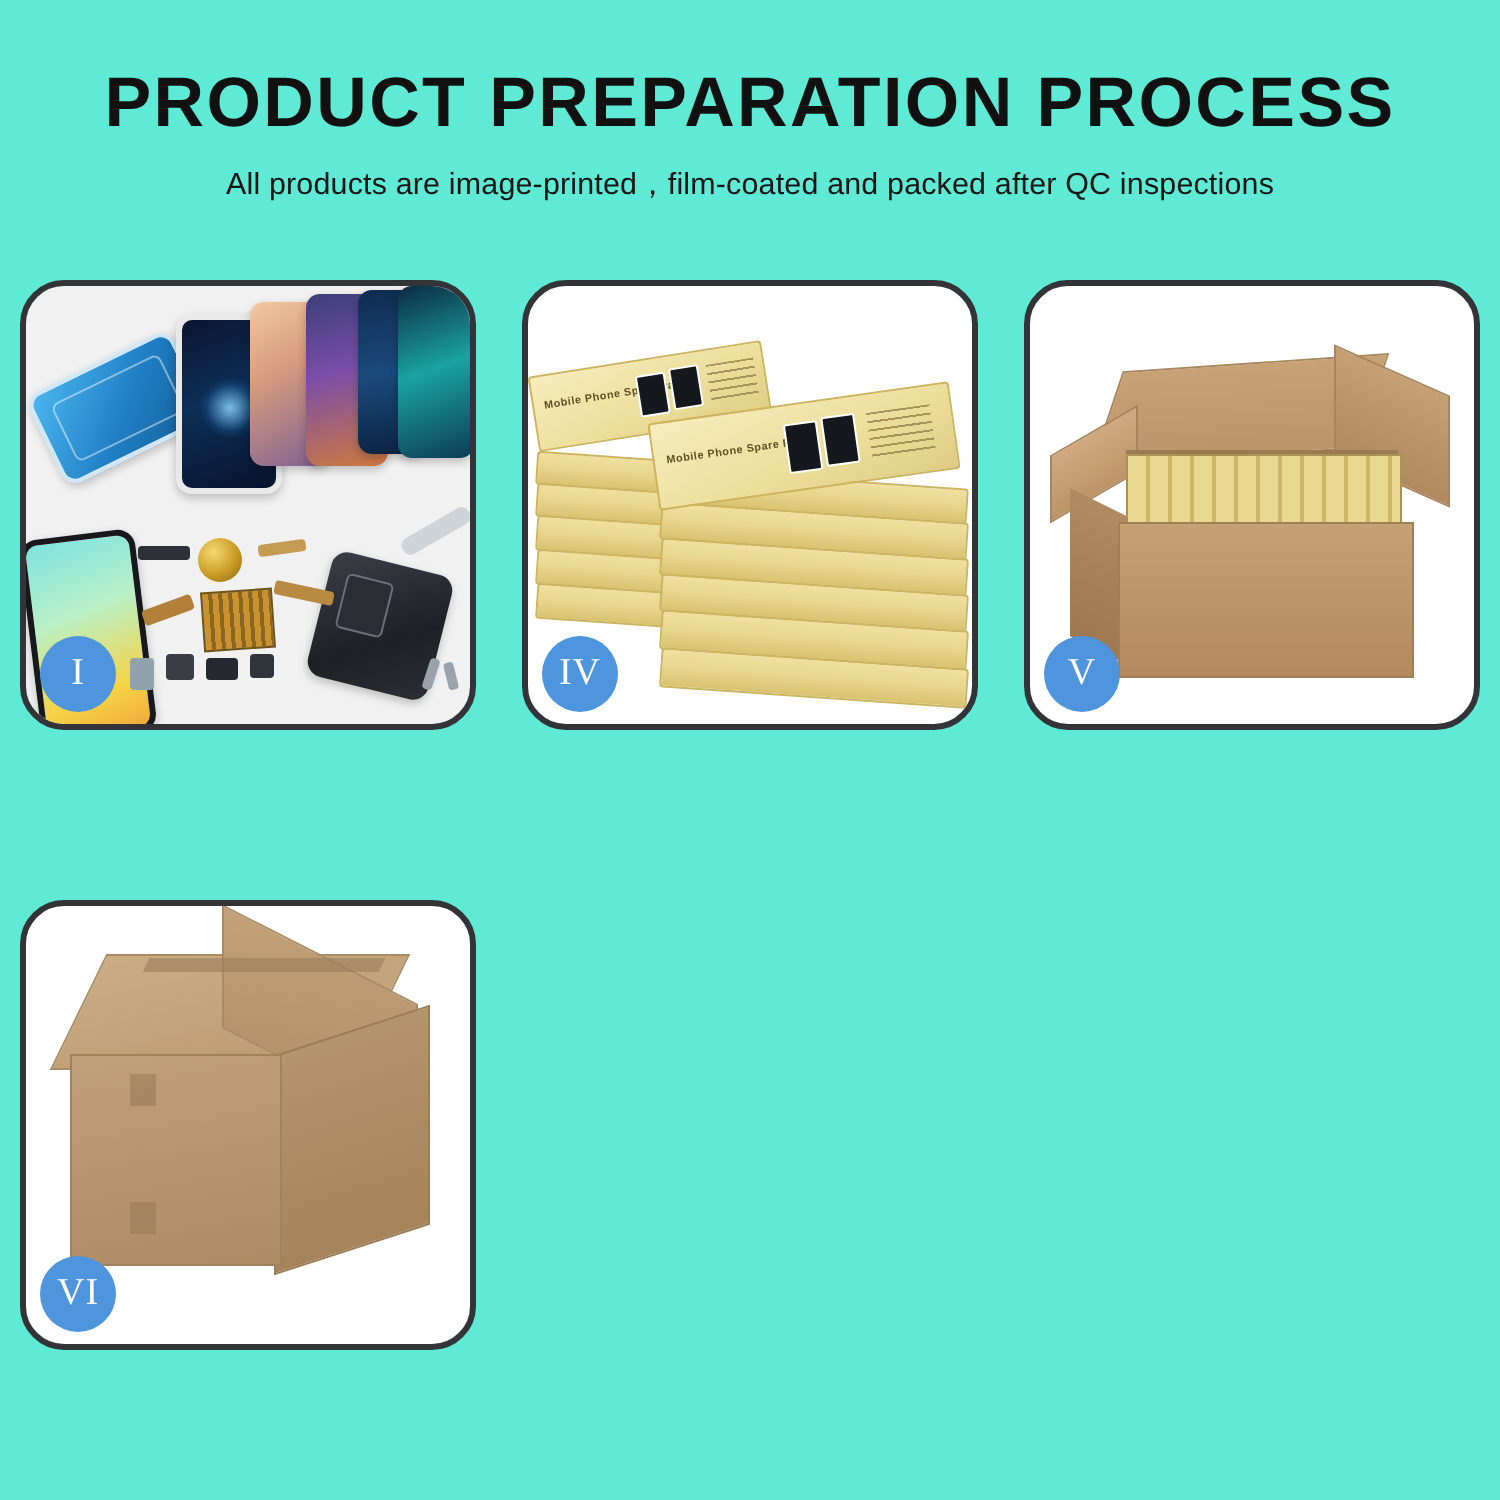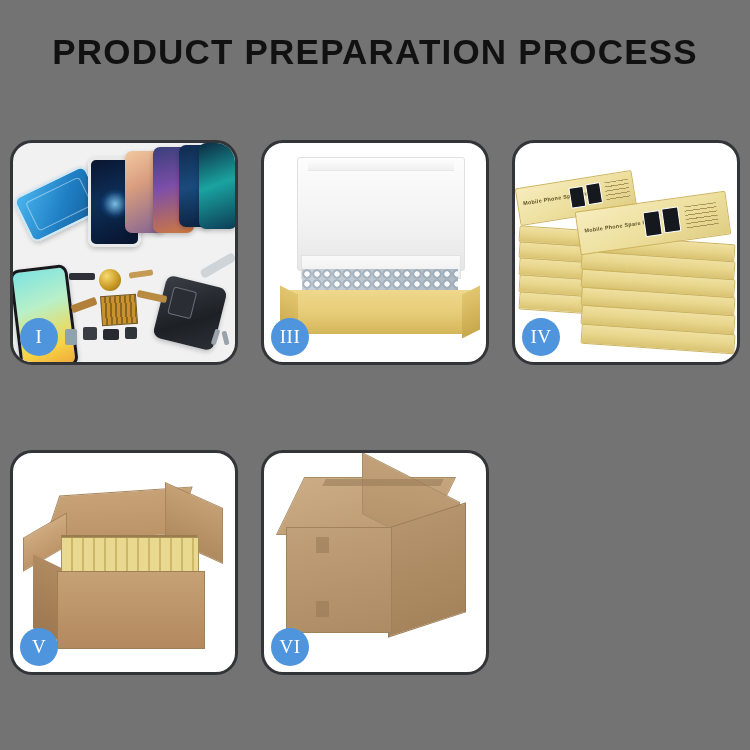--- a/index.html
+++ b/index.html
@@ -11,21 +11,21 @@
     width: 750px;
     height: 750px;
     overflow: hidden;
     font-family: "Liberation Sans", sans-serif;
     color: #1a1a1a;
   }
   .page {
     position: relative;
     width: 750px;
     height: 750px;
-    background: #737373;
+    background: #5eead4;
   }
 
   
   .header {
     position: absolute;
     left: 0; top: 0;
     width: 750px;
     text-align: center;
   }
   .title {
@@ -440,20 +440,21 @@
     background: rgba(151,121,86,0.55);
   }
 </style>
 </head>
 <body>
 
 <div class="page">
 
   <div class="header">
     <h1 class="title">PRODUCT PREPARATION PROCESS</h1>
+    <p class="subtitle">All products are image-printed，film-coated and packed after QC inspections</p>
   </div>
 
   <div class="grid">
 
     <div class="panel p1">
       <div class="panel-stage">
         <div class="phone ph-blue-flat"></div>
         <div class="phone ph-black-front"></div>
         <div class="phone ph-gold"></div>
         <div class="phone ph-purple"></div>
@@ -472,29 +473,20 @@
         <div class="part blk-c"></div>
         <div class="part blk-d"></div>
         <div class="part scr-a"></div>
         <div class="part scr-b"></div>
         <div class="part tool"></div>
       </div>
       <div class="badge">I</div>
     </div>
 
 
-    <div class="panel p3">
-      <div class="panel-stage">
-        <div class="box3-lid"></div>
-        <div class="box3-foam"></div>
-        <div class="box3-bubble"></div>
-        <div class="box3-tray"></div>
-      </div>
-      <div class="badge">III</div>
-    </div>
 
     <div class="panel p4">
       <div class="panel-stage stack-wrap">
 
         <div class="ybox" style="left:4px; top:86px; width:104px; height:15px; transform:rotate(4deg);"></div>
         <div class="ybox" style="left:4px; top:102px; width:104px; height:15px; transform:rotate(4deg);"></div>
         <div class="ybox" style="left:4px; top:118px; width:104px; height:16px; transform:rotate(4deg);"></div>
         <div class="ybox" style="left:4px; top:135px; width:104px; height:16px; transform:rotate(4deg);"></div>
         <div class="ybox" style="left:4px; top:152px; width:104px; height:16px; transform:rotate(4deg);"></div>
 

